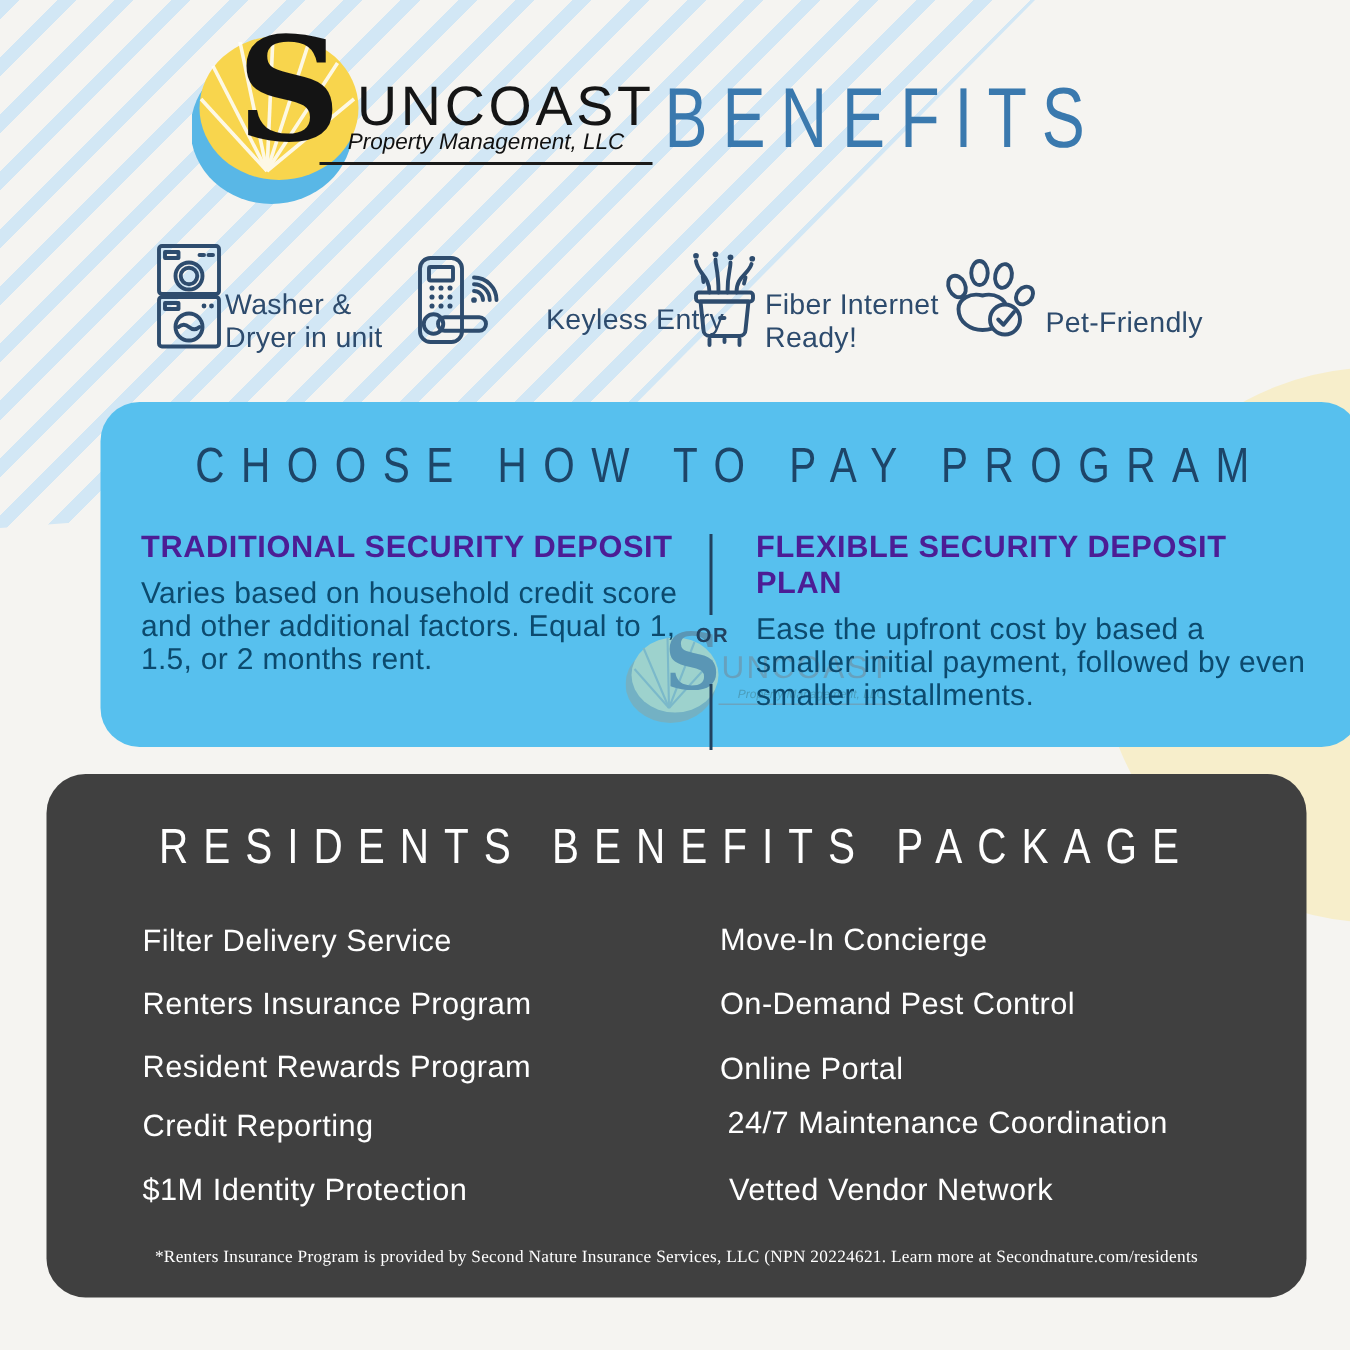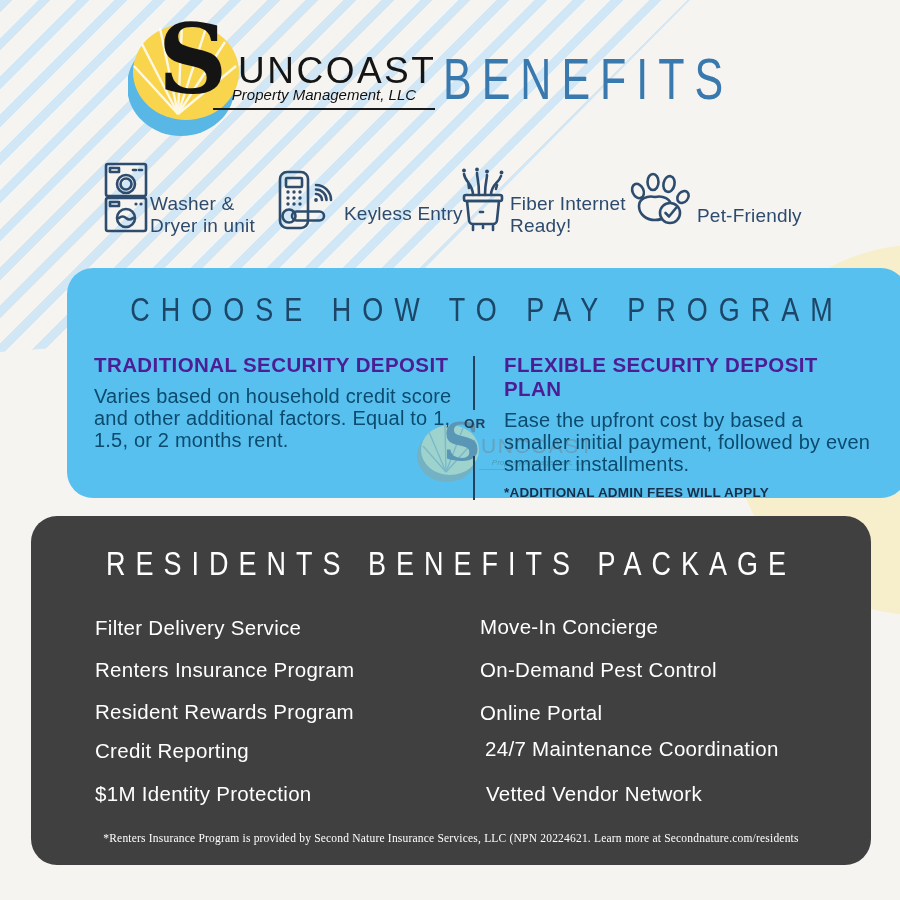--- a/index.html
+++ b/index.html
@@ -119,21 +119,21 @@
         <circle class="fill" cx="16" cy="34" r="1.7"></circle>
         <circle class="fill" cx="22" cy="34" r="1.7"></circle>
     </g>
     <circle cx="11" cy="46" r="6.5"></circle>
     <rect x="14" y="41.5" width="32" height="9" rx="4.5"></rect>
     <circle class="fill" cx="38" cy="30" r="1.9"></circle>
     <path d="M38,24 A6,6 0 0 1 44,30"></path>
     <path d="M38,19.5 A10.5,10.5 0 0 1 48.5,30"></path>
     <path d="M38,15 A15,15 0 0 1 53,30"></path>
   </svg>
-  <div class="abs amenity-label" style="left:344px;top:203px">
+  <div class="abs amenity-label" style="left:364px;top:203px">
     <div>Keyless Entry</div>
   </div>
 
   <svg class="abs icon-svg" style="left:458px;top:164px" width="50" height="68" viewBox="0 0 50 68">
     <path d="M15,31 C15,20 7,18 6,10"></path>
       <circle class="fill" cx="6" cy="6.5" r="1.9"></circle>
     <path d="M21,31 C21,16 19,14 19,9"></path>
       <circle class="fill" cx="19" cy="5.5" r="1.9"></circle>
     <path d="M27,31 C27,18 29,16 29,11"></path>
       <circle class="fill" cx="29" cy="7.5" r="1.9"></circle>
@@ -191,21 +191,20 @@
         </g>
       </svg>
       <div id="wm-initial">S</div>
       <div id="wm-wordmark">UNCOAST</div>
       <div id="wm-subtitle">Property Management, LLC</div>
     </div>
 
     <div id="pay-right" class="abs">
       <div class="col-heading">FLEXIBLE SECURITY DEPOSIT PLAN</div>
       <div class="col-body">Ease the upfront cost by based a smaller initial payment, followed by even smaller installments.</div>
-      <div id="admin-note">*ADDITIONAL ADMIN FEES WILL APPLY</div>
     </div>
   </div>
 
   <div id="benefits-box" class="abs">
     <div id="benefits-title" class="abs">RESIDENTS BENEFITS PACKAGE</div>
 
     <div class="abs benefit-item" style="left:64px;top:100px">Filter Delivery Service</div>
     <div class="abs benefit-item" style="left:64px;top:142px">Renters Insurance Program</div>
     <div class="abs benefit-item" style="left:64px;top:184px">Resident Rewards Program</div>
     <div class="abs benefit-item" style="left:64px;top:223px">Credit Reporting</div>

